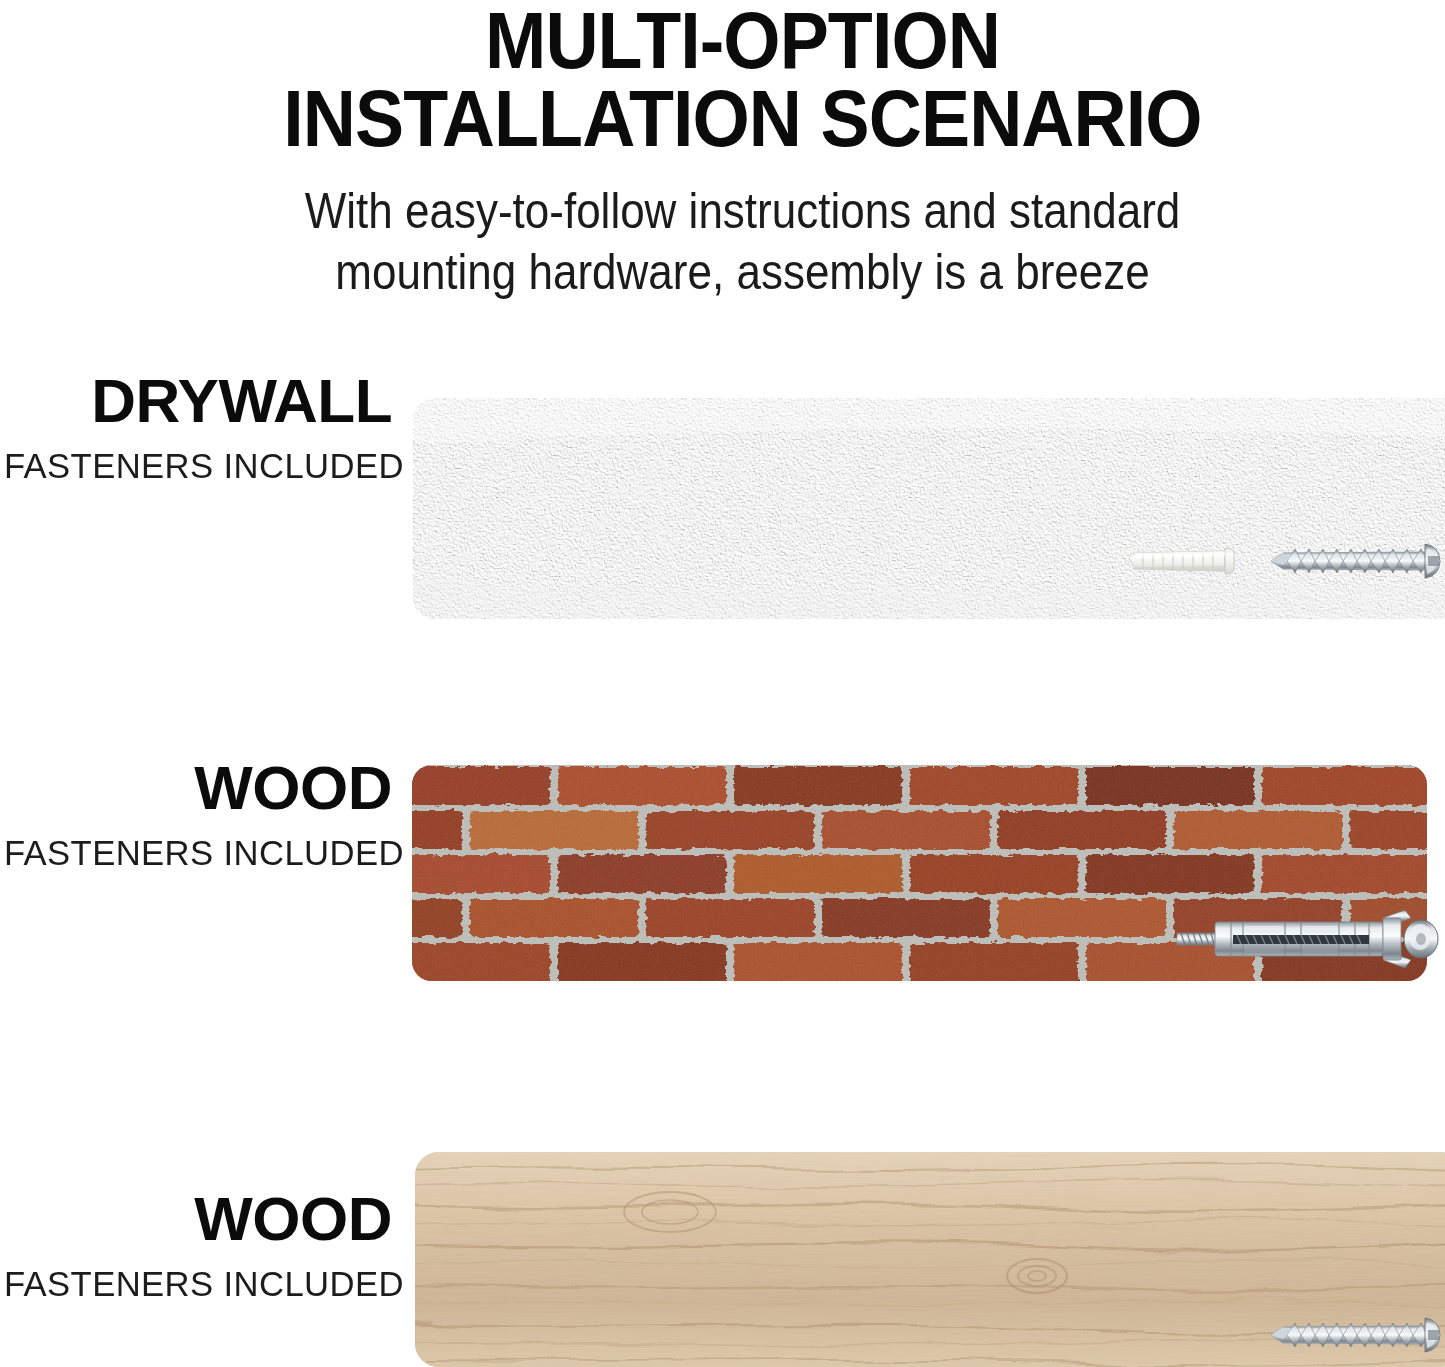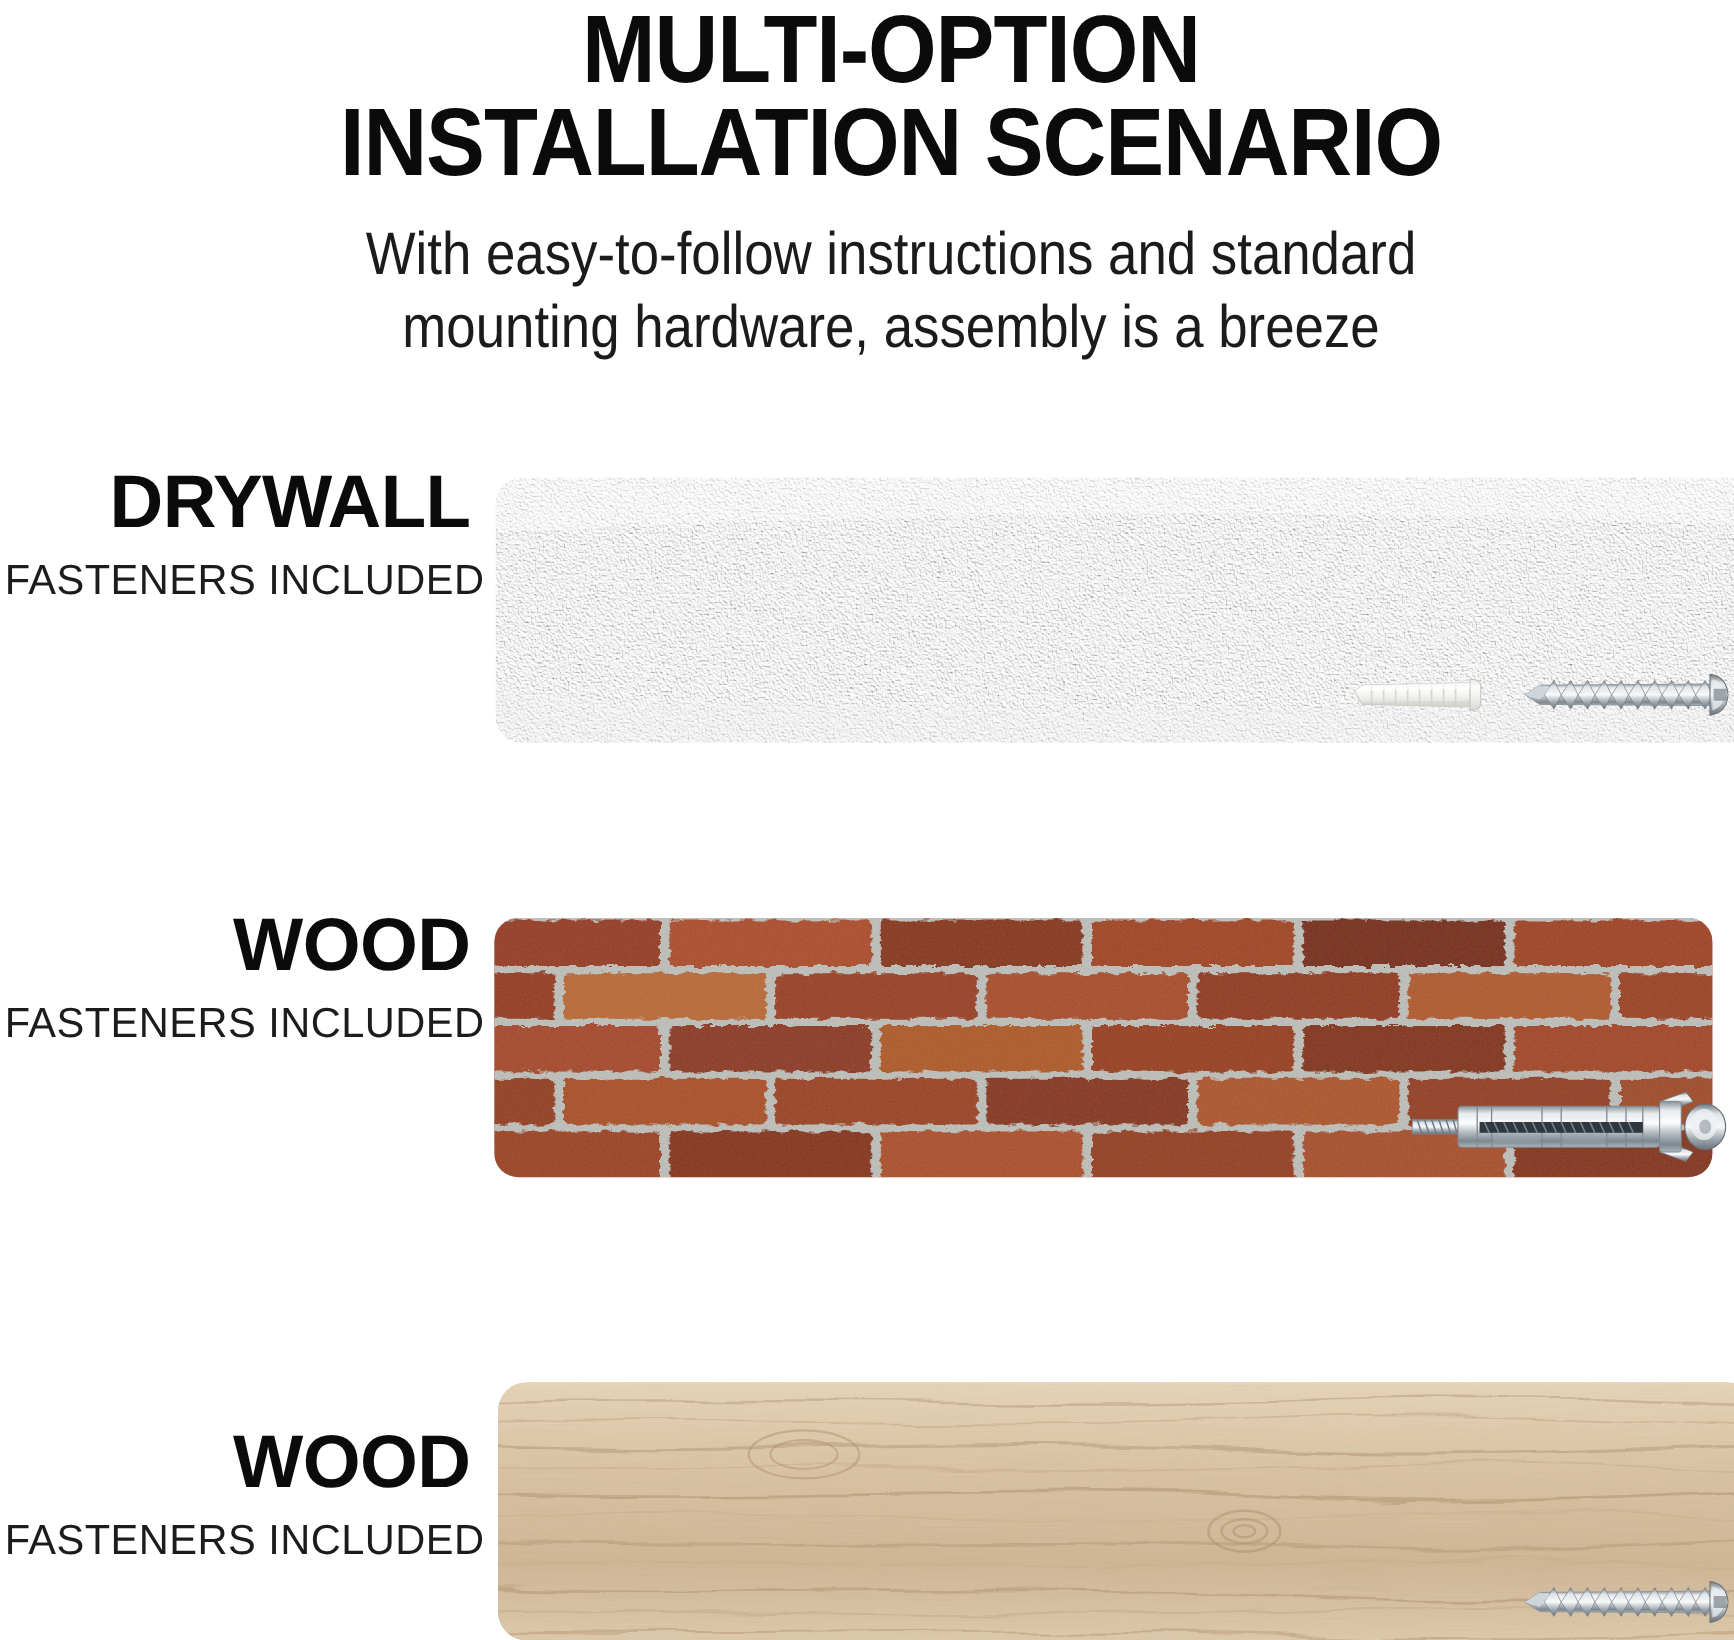--- a/index.html
+++ b/index.html
@@ -47,21 +47,21 @@
     font-size: 50px;
     line-height: 1.22;
     color: #1b1b1b;
     transform: scaleX(0.88);
     transform-origin: 50% 0;
   }
   #subtitle .sline { display: block; white-space: nowrap; }
 
   
   .row { position: absolute; left: 0; width: 1445px; }
-  #row-drywall { top: 398px;  height: 222px; }
+  #row-drywall { top: 380px;  height: 222px; }
   #row-brick   { top: 765px;  height: 217px; }
   #row-wood    { top: 1192px; height: 215px; }
 
   .label-col {
     position: absolute;
     left: 0;
     width: 392px;
     top: 0;
     text-align: right;
   }

